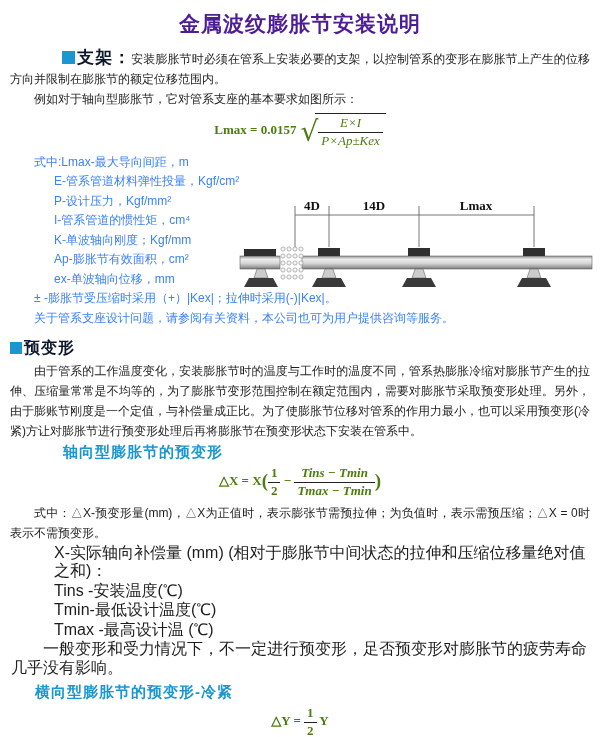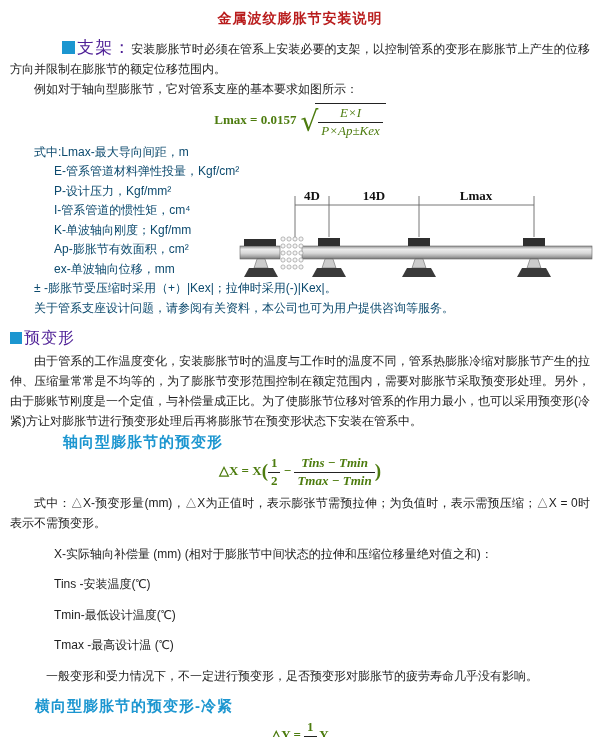--- a/index.html
+++ b/index.html
@@ -1,27 +1,27 @@
 <!DOCTYPE html>
 <html><head>
 <meta charset="utf-8">
 <style>
   html,body{margin:0;padding:0;background:#fff;}
   body{width:600px;height:737px;overflow:hidden;
        font-family:"Liberation Sans",sans-serif;color:#222;}
   .page{padding:8px 10px 0 10px;position:relative;}
-  .title{text-align:center;font-size:14px;font-weight:700;color:#b91c1c;
+  .title{text-align:center;font-size:21px;font-weight:700;color:#4c1d95;
          margin:2px 0 10px 0;letter-spacing:1px;}
   .para{font-size:12px;line-height:20px;text-align:justify;margin:0;color:#1d1d1d;}
   .indent{text-indent:2em;}
   .intro-para{text-indent:52px;}
   .sq{display:inline-block;width:13px;height:13px;background:#1c96d0;
       vertical-align:-1px;margin-right:2px;}
   .sq.small{width:12px;height:12px;}
-  .sec-label{color:#4c1d95;font-size:17px;font-weight:400;letter-spacing:1px;}
+  .sec-label{color:#0f172a;font-size:17px;font-weight:700;letter-spacing:1px;}
   .sec-head{margin:5px 0 2px 0;}
   .sec-head .sec-label{font-size:16px;margin-top:9px;}
   .sub-blue{color:#1c96d0;font-size:15px;font-weight:700;letter-spacing:1px;margin:2px 0 0 53px;}
   .sub-blue.lateral{margin-left:25px;margin-top:6px;}
   
   .formula{text-align:center;font-family:"Liberation Serif",serif;color:#4d7c0f;
            font-size:13px;margin:4px 0;}
   .f-lhs{font-weight:700;margin-right:4px;}
   .radical{font-size:28px;font-weight:400;vertical-align:-7px;
            font-family:"DejaVu Sans",sans-serif;line-height:0;}
@@ -29,23 +29,23 @@
             margin-left:-3px;padding:2px 3px 0 3px;}
   .frac{display:inline-block;text-align:center;vertical-align:middle;line-height:1.15;}
   .frac .num{display:block;padding:0 3px 1px 3px;}
   .frac .den{display:block;border-top:1px solid #222;padding:1px 3px 0 3px;}
   .ital{font-style:italic;}
   .bigp{font-size:19px;vertical-align:-2px;}
   .f2,.f3{font-weight:700;}
   .f2 .frac,.f3 .frac{font-weight:700;}
   
   .defs{position:relative;margin-top:4px;min-height:180px;}
-  .def-line{font-size:12px;line-height:19.5px;color:#0c4a6e;margin-left:24px;white-space:nowrap;}
+  .def-line{font-size:12px;line-height:19.5px;color:#3b82f6;margin-left:24px;white-space:nowrap;}
   .def-line.di{margin-left:44px;}
-  .tight{font-size:12px;line-height:18.5px;color:#1d1d1d;margin:12px;}
+  .tight{font-size:16px;line-height:18.5px;color:#1d1d1d;margin:1px;}
   .ml44{margin-left:44px;}
   .diagram{position:absolute;left:228px;top:40px;width:356px;height:100px;}
   .f3{margin-top:4px;}
   .last-line{margin-top:8px;margin-left:44px;}
 </style>
 </head>
 <body>
 
 <div class="page">
 

